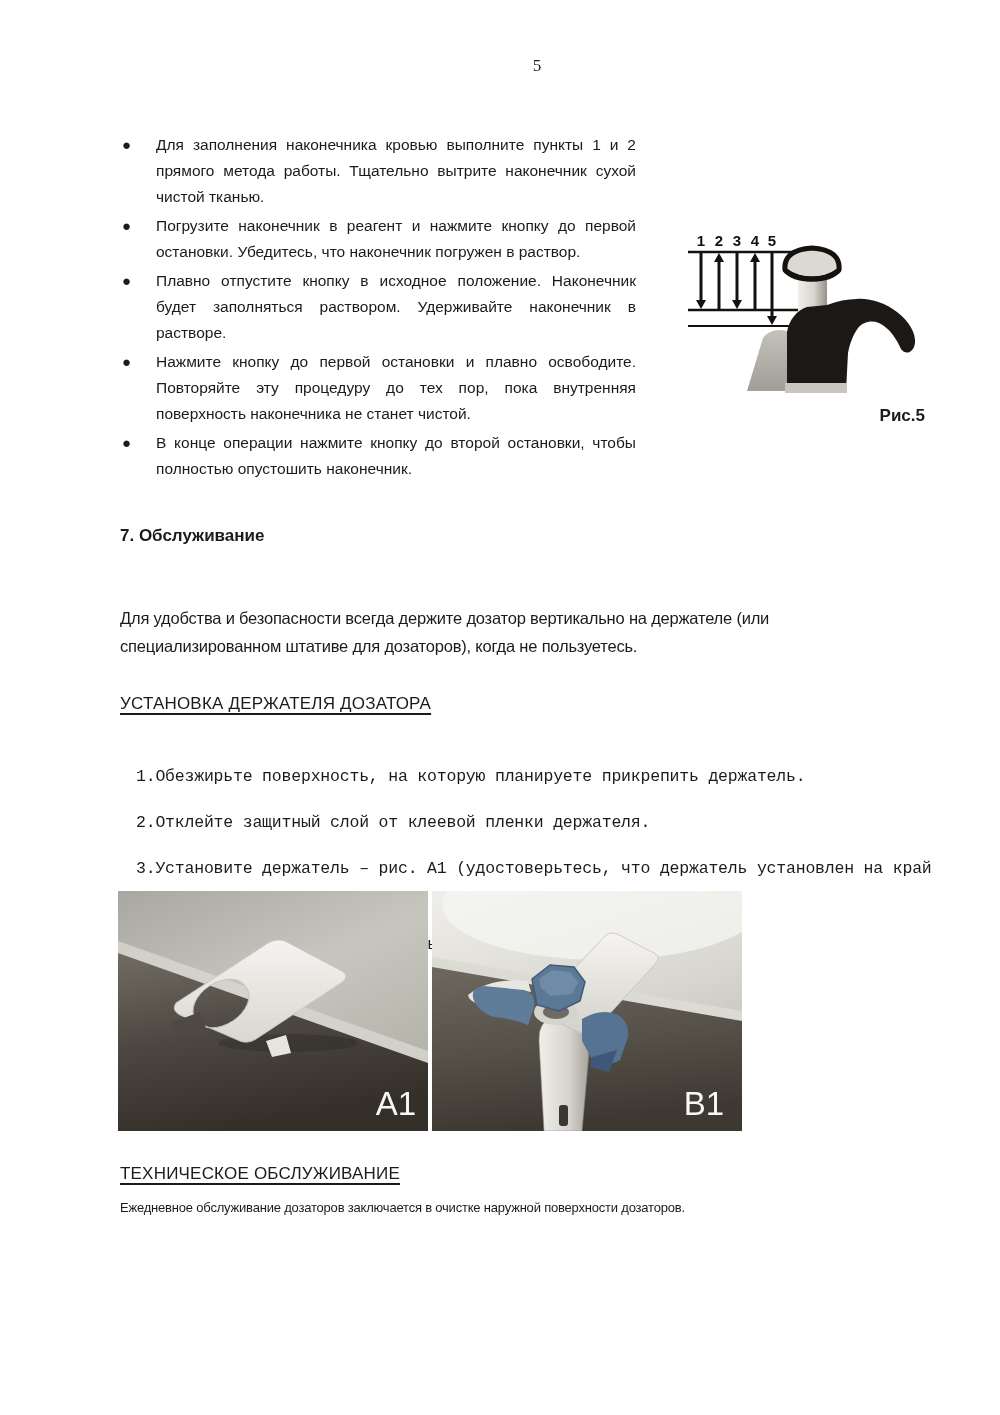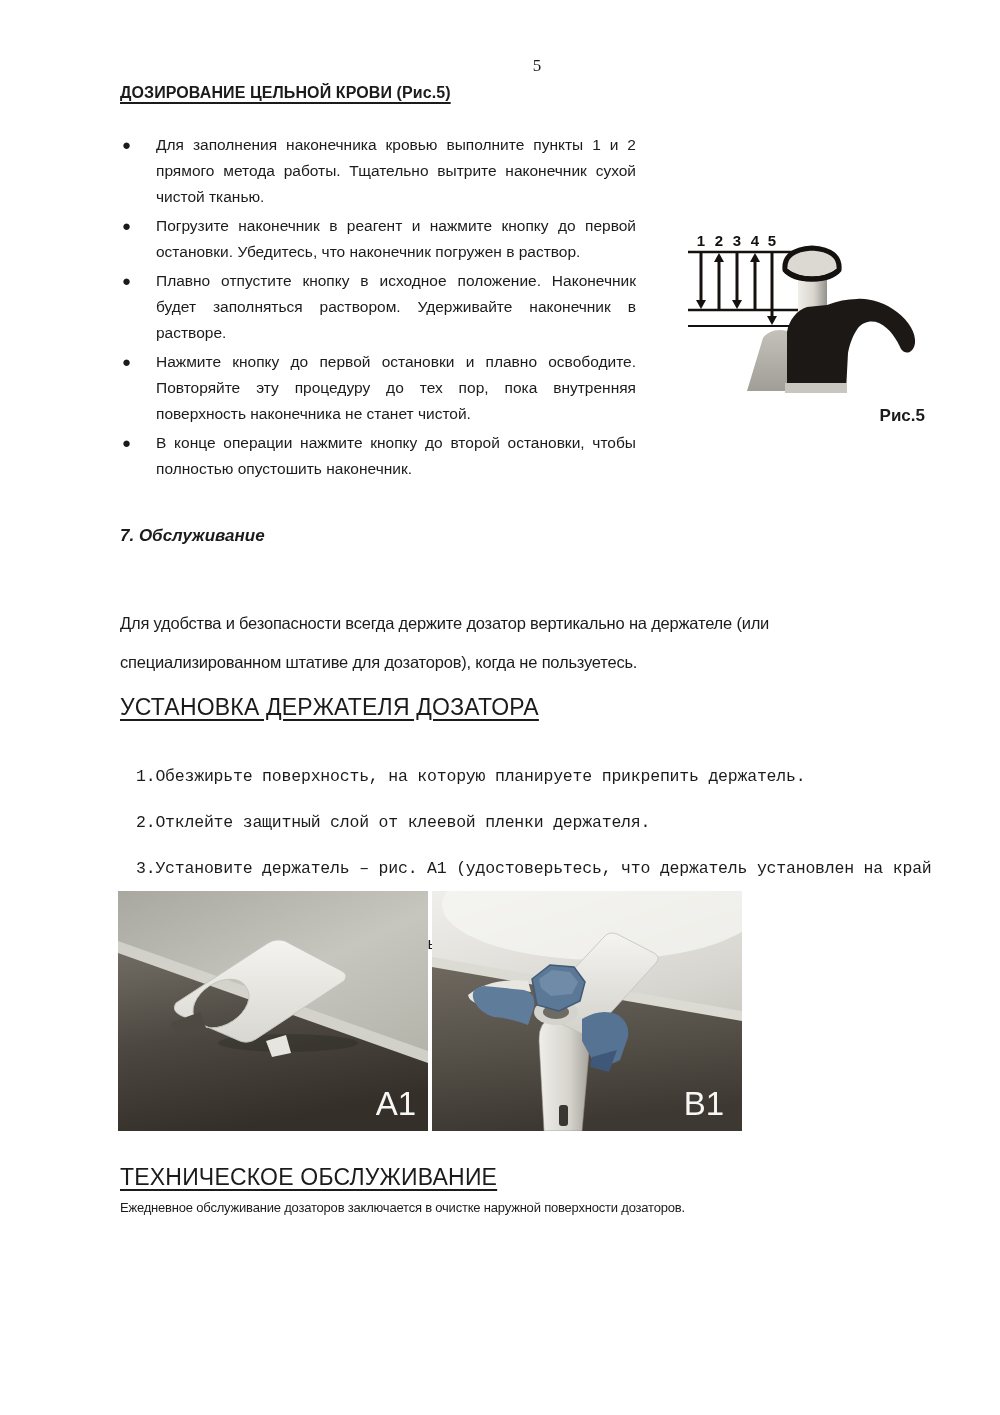--- a/index.html
+++ b/index.html
@@ -35,29 +35,29 @@
   .figure5{
     position:absolute;left:685px;top:228px;width:250px;
   }
   .figure5 svg{display:block;}
   .figure5-caption{
     margin-top:6px;width:240px;
     text-align:right;font-size:17px;font-weight:bold;
   }
   .h-section{
     position:absolute;left:120px;top:526px;
-    font-size:17px;font-weight:bold;font-style:italic;
+    font-size:17px;font-weight:bold;
   }
   .para-service{
     position:absolute;left:120px;top:604px;width:762px;
-    font-size:16.5px;line-height:39px;letter-spacing:-.2px;
+    font-size:16.5px;line-height:28px;letter-spacing:-.2px;
   }
   .h-underlined{
     position:absolute;left:120px;
-    font-size:23px;font-weight:normal;
+    font-size:17px;font-weight:normal;
     text-decoration:underline;
     text-decoration-thickness:1.5px;
     text-underline-offset:4px;
     letter-spacing:.2px;
   }
   .h-holder{top:694px;}
   .holder-steps{
     position:absolute;left:120px;top:746px;width:845px;
     font-size:16.5px;letter-spacing:-.2px;
   }
@@ -75,21 +75,20 @@
     font-size:13px;line-height:27px;letter-spacing:-.2px;
   }
 </style>
 </head>
 <body>
 
 <div class="page">
 
   <div class="page-number">5</div>
 
-  <div class="h-main">ДОЗИРОВАНИЕ ЦЕЛЬНОЙ КРОВИ (Рис.5)</div>
 
   <div class="bullet-list">
     <div class="bullet-item">
       <span class="bullet-marker">●</span>
       <div class="bullet-text">Для заполнения наконечника кровью выполните пункты 1 и 2 прямого метода работы. Тщательно вытрите наконечник сухой чистой тканью.</div>
     </div>
     <div class="bullet-item">
       <span class="bullet-marker">●</span>
       <div class="bullet-text">Погрузите наконечник в реагент и нажмите кнопку до первой остановки. Убедитесь, что наконечник погружен в раствор.</div>
     </div>

